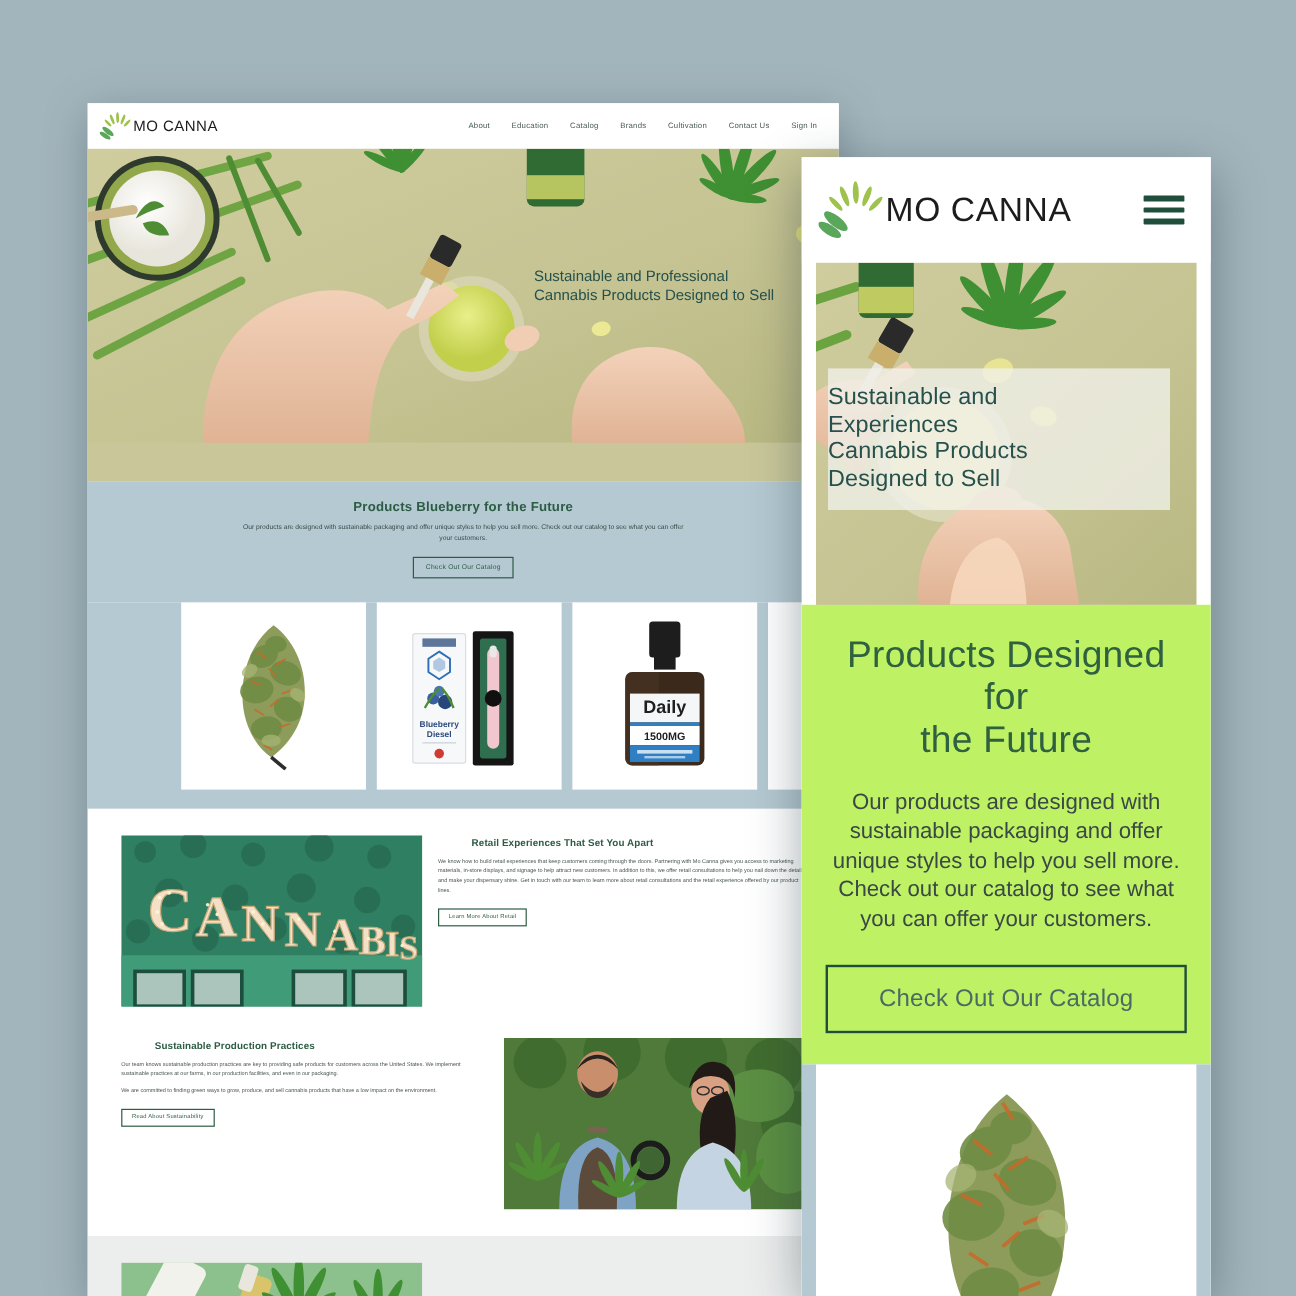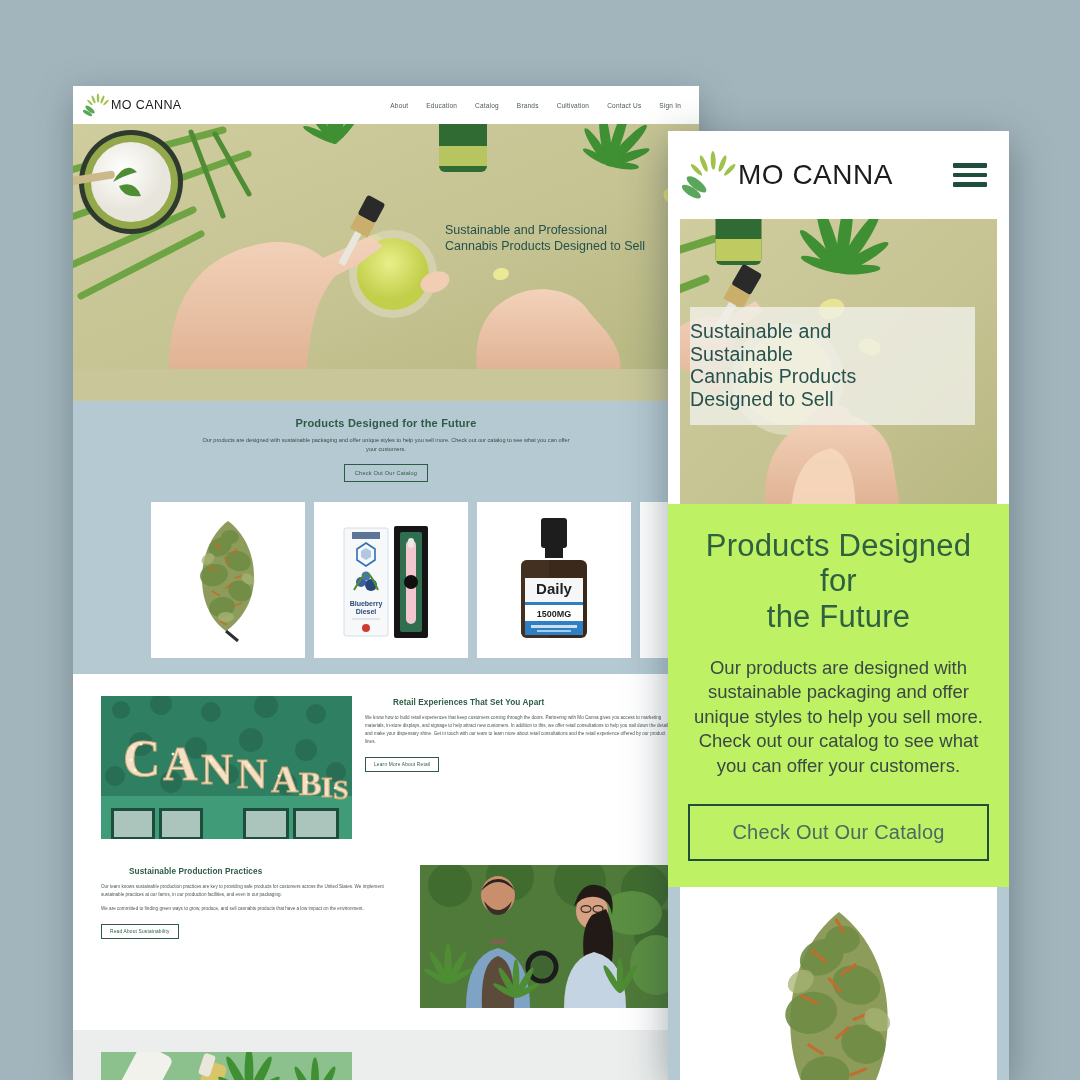--- a/index.html
+++ b/index.html
@@ -233,21 +233,21 @@
       <path d="M404 246 C400 206 416 178 450 168 C476 160 506 170 516 188 L532 206 C546 224 548 236 548 246 Z" fill="url(#skin)"></path>
       <ellipse cx="362" cy="158" rx="15" ry="10" fill="#f0cdb3" transform="rotate(-20 362 158)"></ellipse>
     </svg>
     <div class="hero-copy">
       <div>Sustainable and Professional</div>
       <div>Cannabis Products Designed to Sell</div>
     </div>
   </div>
 
   <div class="d-sec-blue">
-    <h2>Products Designed for the Future</h2>
+    <h2>Products Blueberry for the Future</h2>
     <p>Our products are designed with sustainable packaging and offer unique styles to help you sell more. Check out our catalog to see what you can offer your customers.</p>
     <button class="btn-outline">Check Out Our Catalog</button>
   </div>
 
   <div class="d-products">
 
     <div class="prod-card">
       <svg width="120" height="125" viewBox="0 0 120 125">
         <g>
           <path d="M60 4 C44 16 34 38 34 62 C34 88 46 106 58 114 C72 104 86 86 86 60 C86 36 76 16 60 4z" fill="#8d9b5b"></path>
@@ -575,21 +575,21 @@
         <rect x="44" y="50" width="22" height="24" rx="3" fill="#2a2a2a"></rect>
         <rect x="44" y="74" width="22" height="16" fill="#c9ae6c"></rect>
         <rect x="51" y="90" width="8" height="30" fill="#e9e6dd"></rect>
       </g>
       <path d="M86 285 C82 236 108 202 150 196 C182 192 206 212 212 236 L220 285 Z" fill="url(#skin)"></path>
       <ellipse cx="150" cy="200" rx="22" ry="13" fill="#f0cdb3" transform="rotate(-12 150 200)"></ellipse>
       <path d="M112 285 q6 -50 40 -56 q22 8 24 56z" fill="#f6d7bd" opacity=".9"></path>
     </svg>
     <div class="m-hero-panel">
       <div>Sustainable and</div>
-      <div>Sustainable</div>
+      <div>Experiences</div>
       <div>Cannabis Products</div>
       <div>Designed to Sell</div>
     </div>
   </div>
 
   <div class="m-blue">
     <h2>
       <span style="display: block;">Products Designed for</span>
       <span style="display: block;">the Future</span>
     </h2>

